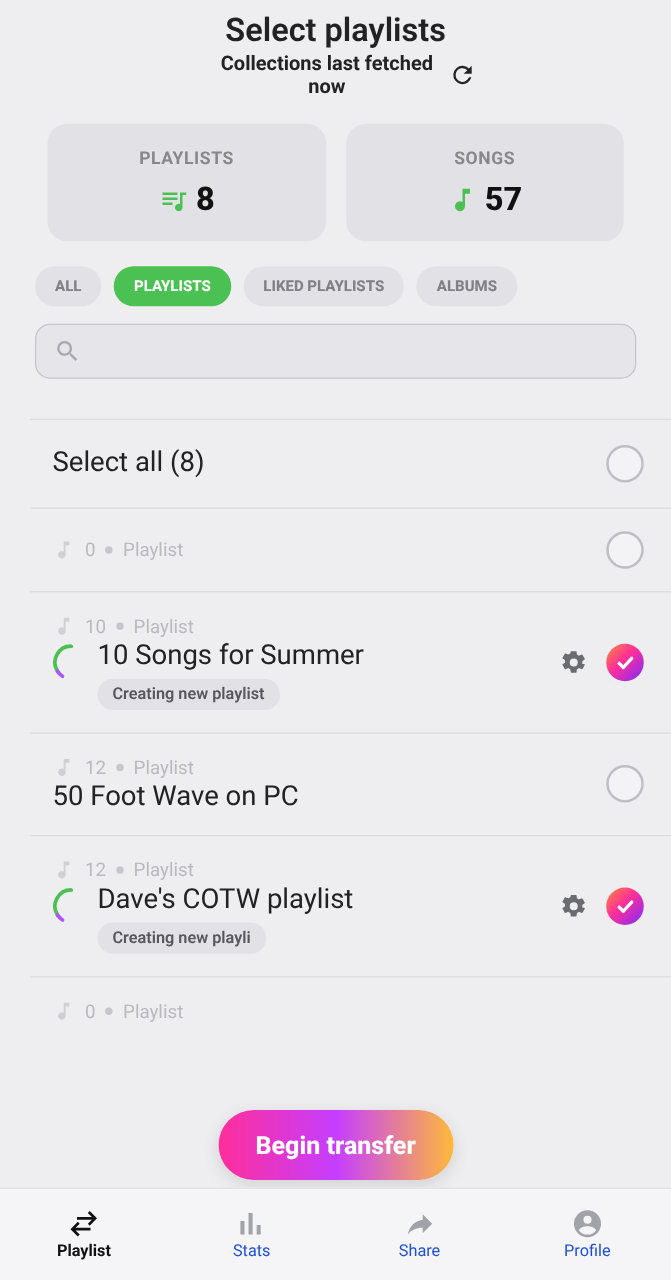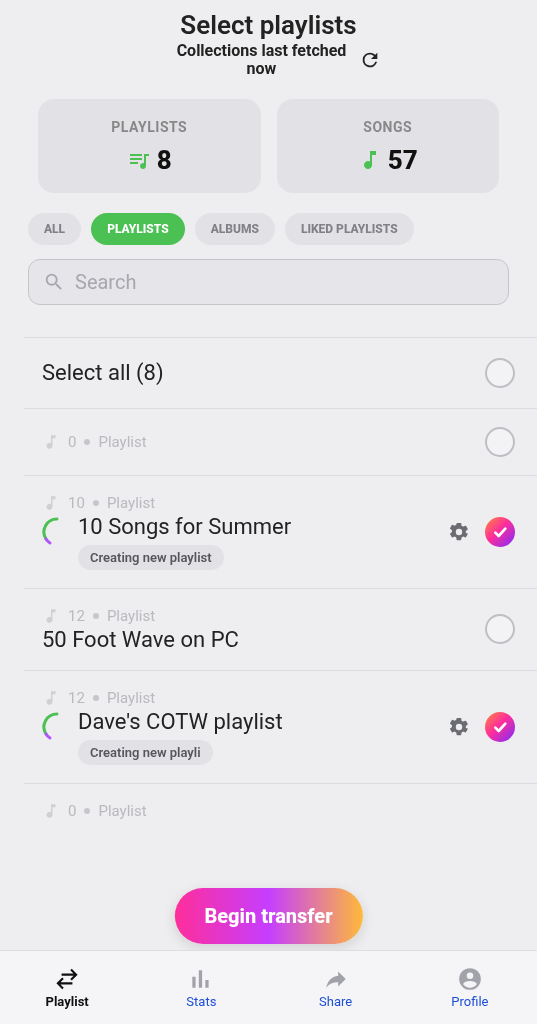--- a/index.html
+++ b/index.html
@@ -88,30 +88,29 @@
           <path d="M12 3v10.55A4 4 0 1 0 14 17V7h4V3h-6z"></path>
         </svg>
       <span class="stat-num">57</span>
     </div>
   </div>
 </div>
 
 <div class="filters">
   <button class="chip">ALL</button>
   <button class="chip active">PLAYLISTS</button>
+  <button class="chip">LIKED PLAYLISTS</button>
   <button class="chip">ALBUMS</button>
-  <button class="chip">LIKED PLAYLISTS</button>
 </div>
 
 <div class="search-wrap">
   <div class="search-box">
     <svg width="22" height="22" viewBox="0 0 24 24" fill="#a7a7ae">
         <path d="M15.5 14h-.79l-.28-.27A6.47 6.47 0 0 0 16 9.5 6.5 6.5 0 1 0 9.5 16a6.47 6.47 0 0 0 4.23-1.57l.27.28v.79L19 20.49 20.49 19 15.5 14zM9.5 14A4.5 4.5 0 1 1 14 9.5 4.49 4.49 0 0 1 9.5 14z"></path>
       </svg>
-    <input class="search-input" placeholder="Search" style="">
   </div>
 </div>
 
 <div class="list">
 
   <div class="row first">
     <div class="row-main">
       <div class="select-title">Select all (8)</div>
     </div>
     <div class="actions">

